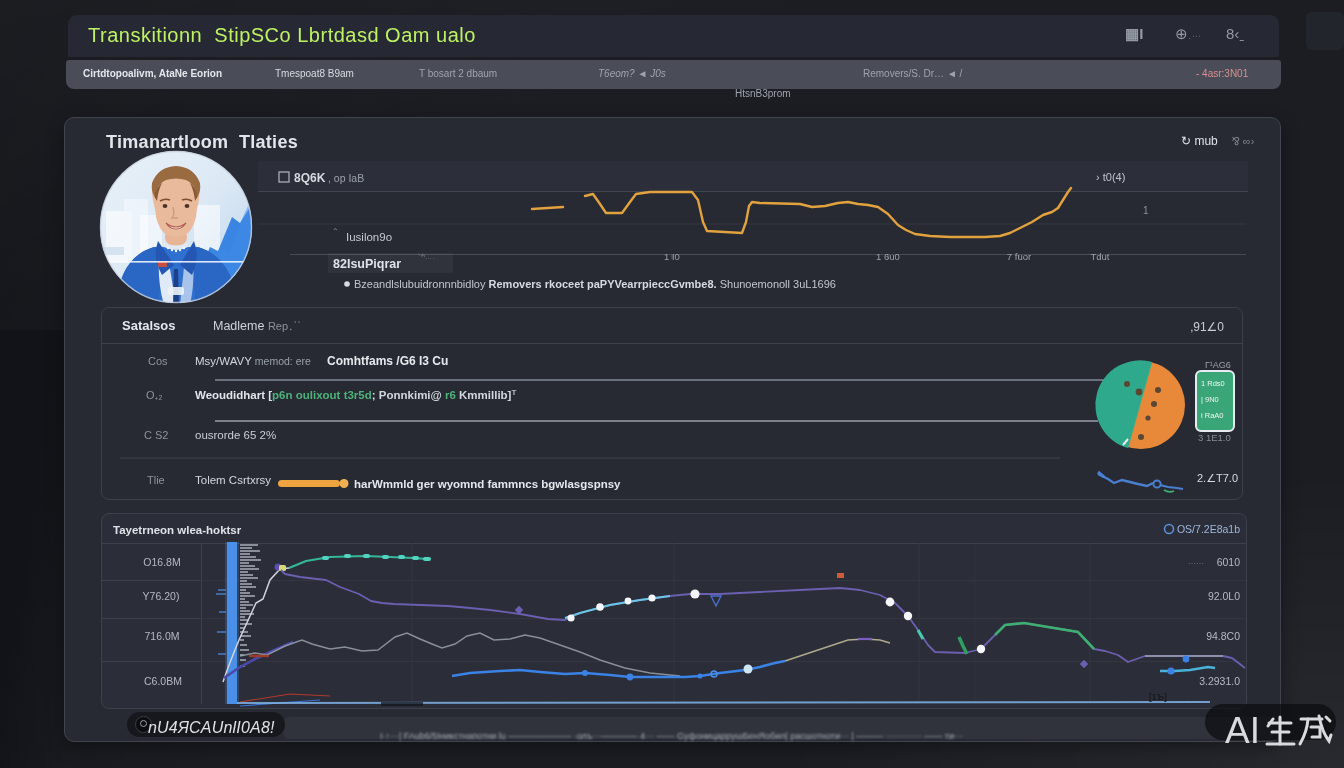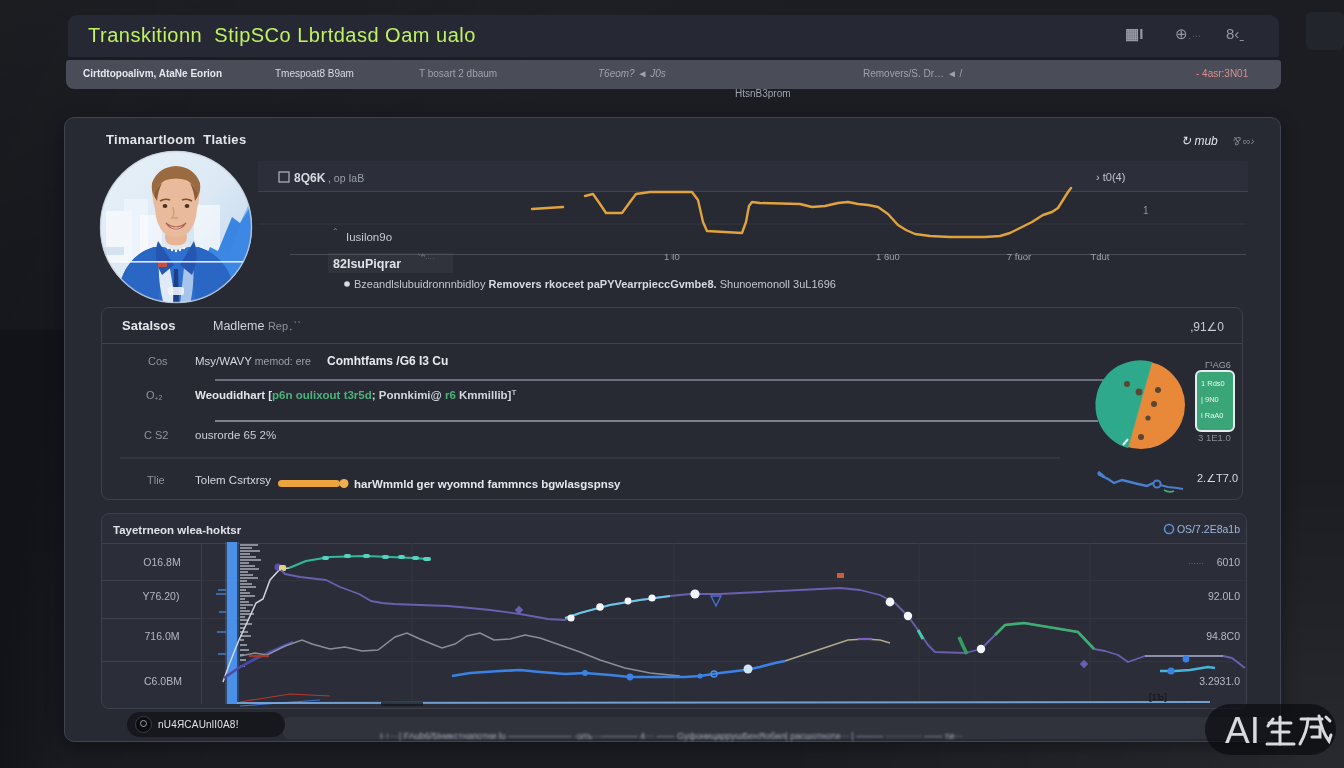--- a/index.html
+++ b/index.html
@@ -22,22 +22,22 @@
     background:#262833; border-radius:9px 9px 2px 2px; }
   .header .title { position:absolute; left:20px; top:9px; font-size:20px; letter-spacing:0.5px; color:#bef264; }
   .hicons span { position:absolute; top:10px; color:#9499a4; font-size:15px; }
   .topright-block { position:absolute; left:1306px; top:12px; width:38px; height:38px; background:#23252c; border-radius:6px; }
   .navbar { position:absolute; left:66px; top:60px; width:1215px; height:29px;
     background:#4a4d58; border-radius:3px 3px 8px 8px; font-size:10px; }
   .navbar span { position:absolute; top:8px; white-space:nowrap; }
   .card { position:absolute; left:64px; top:117px; width:1217px; height:625px;
     background:#272a33; border:1px solid #40444f; border-radius:10px;
     box-shadow:0 6px 18px rgba(0,0,0,0.35); }
-  .card-title { position:absolute; left:41px; top:14px; font-size:13px; font-weight:bold; color:#e2e5ea; letter-spacing:0.3px; }
-  .card-ctrl { position:absolute; left:1116px; top:15px; font-size:12px; color:#dfe2e8;font-style:italic; }
+  .card-title { position:absolute; left:41px; top:14px; font-size:18px; font-weight:bold; color:#e2e5ea; letter-spacing:0.3px; }
+  .card-ctrl { position:absolute; left:1116px; top:15px; font-size:12px; color:#dfe2e8; }
   .card-ctrl .dim { color:#7e838e; margin-left:14px; font-size:11px; }
 </style>
 </head>
 <body>
 <div class="bgshade"></div>
 <div class="darkcorner"></div>
 
 <div class="header">
   <div class="title">Transkitionn&nbsp; StipSCo Lbrtdasd Oam ualo</div>
   <div class="hicons">
@@ -289,24 +289,24 @@
     <path d="M139,188 L189,180 L229,182" stroke="#b03a2c" stroke-width="1.2" fill="none"></path>
     <path d="M139,192 L219,186" stroke="#3b6fd0" stroke-width="1.2" fill="none"></path>
     <path d="M136,189 L1109,188" stroke="#7fb3e8" stroke-width="2" opacity="0.85"></path>
     <rect x="280" y="188" width="42" height="4" fill="#15171c" opacity="0.75"></rect>
     <text x="1048" y="186" font-size="8.5" fill="#191b20" font-weight="bold">[1Ъ]</text>
   </svg>
   <div style="position:absolute;left:218px;top:599px;width:990px;height:22px;background:rgba(255,255,255,0.045);border-radius:6px;"></div>
   <div style="position:absolute;left:62px;top:594px;width:158px;height:25px;background:#16181d;border-radius:13px;"></div>
   <div style="position:absolute;left:70px;top:598px;width:17px;height:17px;background:#0b0c0f;border-radius:50%;border:1.5px solid #3a3d45;"></div>
   <div style="position:absolute;left:75px;top:602px;width:7px;height:7px;border:1.5px solid #9aa0ab;border-radius:50%;"></div>
-  <div style="position:absolute;left:93px;top:601px;font-size:10px;color:#dfe2e8;letter-spacing:0.2px;">nU4ЯCAUnlІ0А8!</div>
+  <div style="position:absolute;left:83px;top:601px;font-size:16px;color:#dfe2e8;letter-spacing:0.2px;font-style:italic;">nU4ЯCAUnlІ0А8!</div>
   <div style="position:absolute;left:315px;top:613px;width:730px;height:10px;filter:blur(1px);font-size:9px;color:#a9aeba;white-space:nowrap;overflow:hidden;">I·↑⋯| FAub6/5Iникстнапотни lu ——————— ·олъ⋯———— 4⋯ —— GyфоницаррушБенЯобил| расшотноти⋯ | ——— ⋯⋯⋯⋯ —— ти⋯</div>
 </div>
-<div style="position:absolute;left:1205px;top:704px;width:131px;height:51px;background:rgba(8,9,12,0.66);border-radius:26px;">
+<div style="position:absolute;left:1205px;top:704px;width:131px;height:36px;background:rgba(8,9,12,0.66);border-radius:26px;">
   <svg width="139" height="51" viewBox="0 0 139 51" font-family="Liberation Sans, sans-serif">
     <text x="20" y="39" font-size="37" fill="#d8dade">AI</text>
     <g stroke="#d8dade" stroke-width="3" fill="none" stroke-linecap="round">
       <path d="M68,15 L63,22"></path>
       <path d="M64,19 L86,19"></path>
       <path d="M67,28 L84,28"></path>
       <path d="M75,13 L75,40"></path>
       <path d="M62,40 L89,40"></path>
       <path d="M96,15 L117,15"></path>
       <path d="M103,15 Q102,28 95,40"></path>

